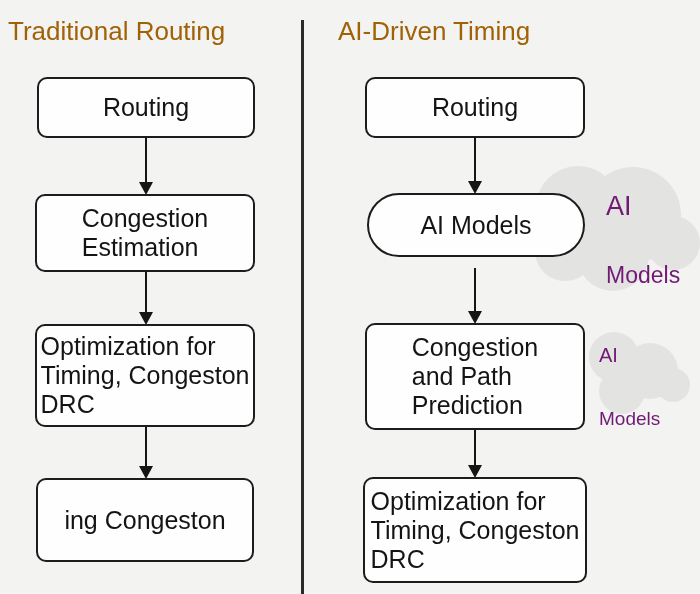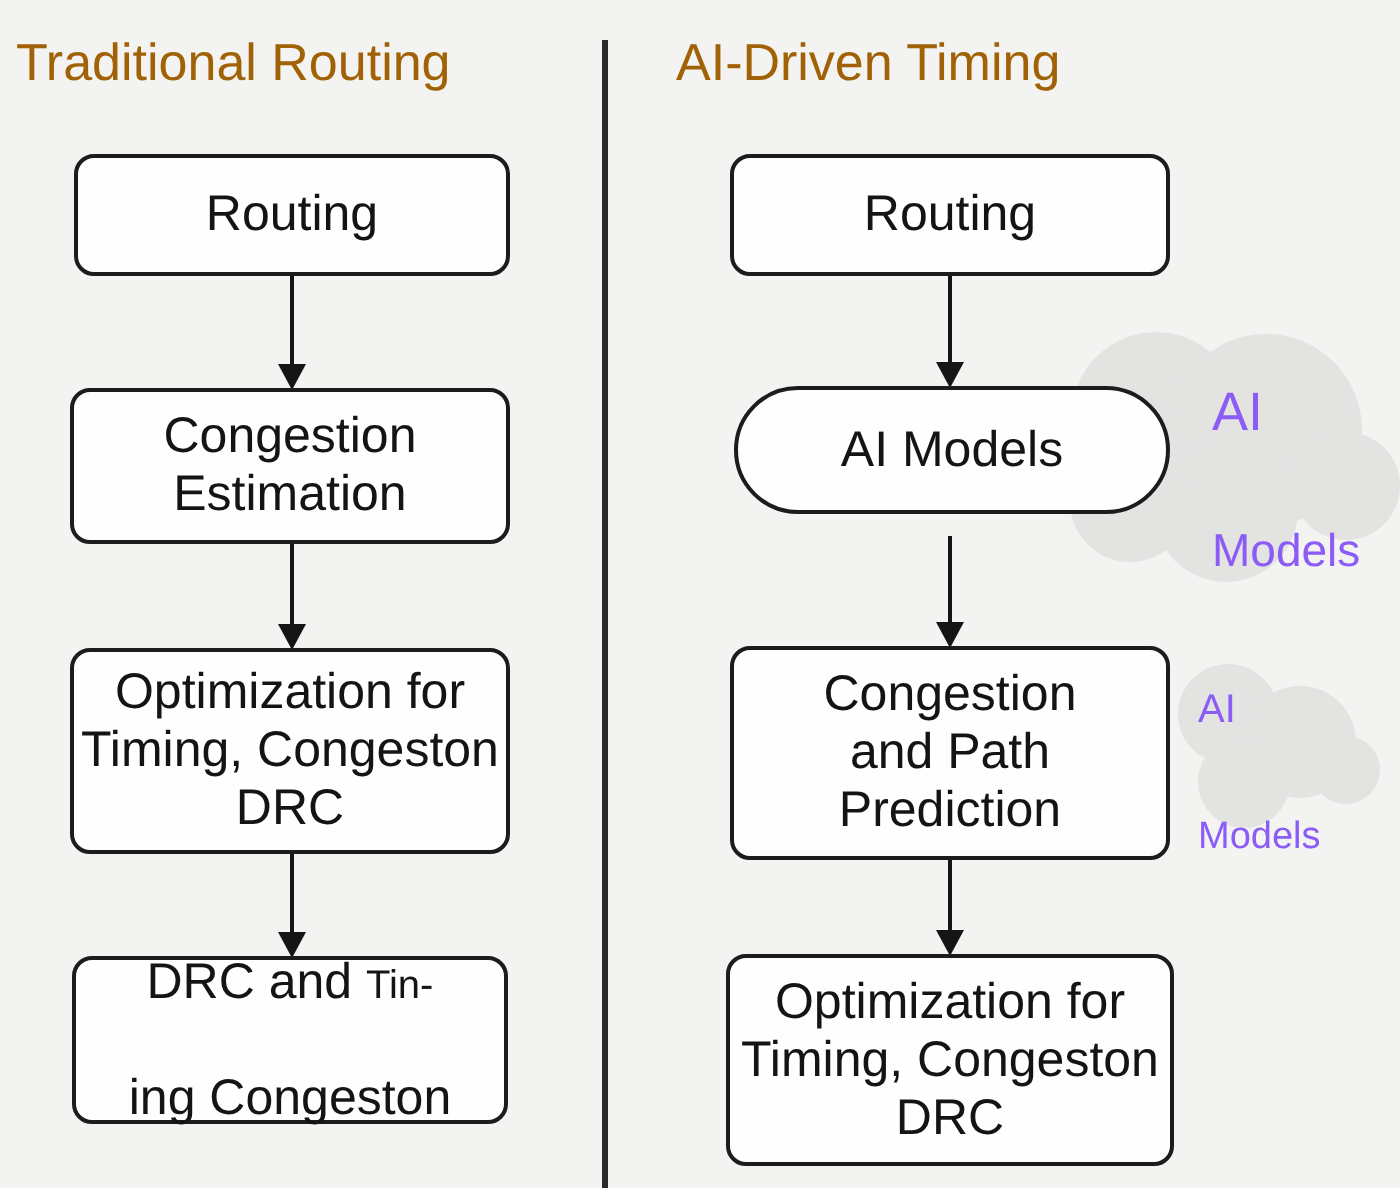--- a/index.html
+++ b/index.html
@@ -29,21 +29,20 @@
     background:#2a2a2a;
   }
   .node{
     position:absolute;
     background:#fefefe;
     border:2.5px solid #1c1c1c;
     border-radius:10px;
     display:flex;
     align-items:center;
     justify-content:center;
-    text-align:center;
     z-index:2;
     box-sizing:border-box;
   }
   .stadium{border-radius:38px;}
   .label{
     font-size:25px;
     line-height:1.16;
     white-space:pre-line;
     color:#141414;
   }
@@ -64,21 +63,21 @@
   .arrow-head{
     width:0;height:0;
     border-left:7px solid transparent;
     border-right:7px solid transparent;
     border-top:13px solid #151515;
   }
   .cloud{position:absolute;z-index:1;}
   .cloud-text{
     position:absolute;
     z-index:3;
-    color:#8b5cf6;
+    color:#701a75;
     line-height:1.05;
   }
   .cloud-text .l1{font-size:27px;}
   .cloud-text .l2{font-size:23px;margin-top:43px;}
   .cloud-text-sm .l1{font-size:20px;}
   .cloud-text-sm .l2{font-size:19px;}
 </style>
 </head>
 <body>
 
@@ -126,21 +125,20 @@
   </div>
 
   <div class="node" style="left:35px;top:324px;width:220px;height:103px">
     <span class="label">Optimization for
 Timing, Congeston
 DRC</span>
   </div>
 
   <div class="node" style="left:36px;top:478px;width:218px;height:84px">
     <div class="label">
-      <div><span>DRC and </span><span class="small">Tin-</span></div>
       <div>ing Congeston</div>
     </div>
   </div>
 
   <div class="arrow" style="left:139px;top:138px;height:57px">
     <div class="arrow-line"></div>
     <div class="arrow-head"></div>
   </div>
   <div class="arrow" style="left:139px;top:272px;height:53px">
     <div class="arrow-line"></div>

